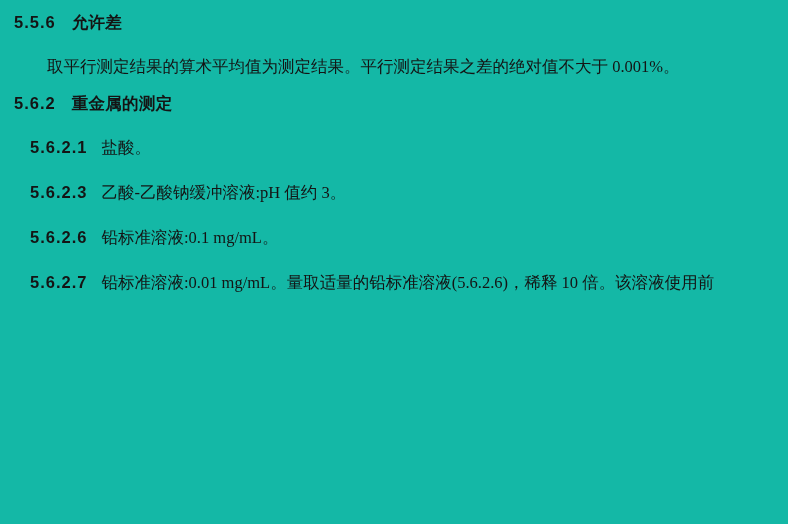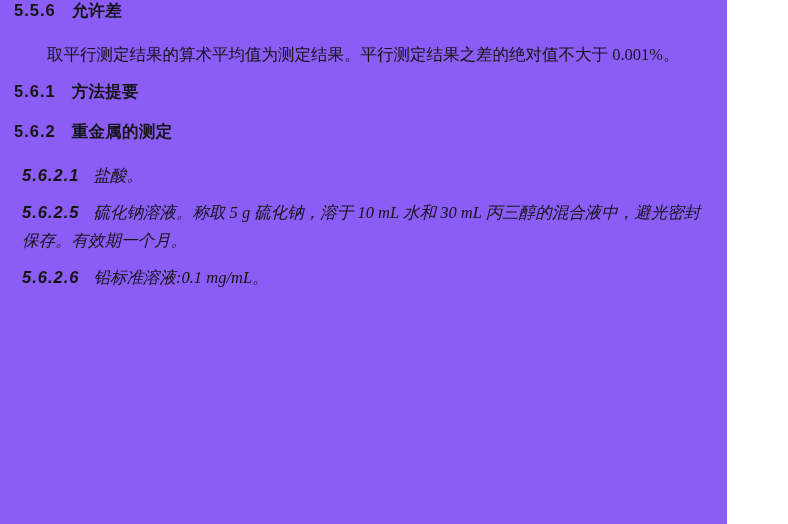--- a/index.html
+++ b/index.html
@@ -2,28 +2,28 @@
 <html><head>
 <meta charset="utf-8">
 <style>
   html, body {
     margin: 0;
     padding: 0;
     background: #ffffff;
   }
   .page {
     position: relative;
-    width: 727px;
+    width: 788px;
     height: 524px;
     box-sizing: border-box;
-    background: #8b5cf6;
+    background: #14b8a6;
     color: #141414;
     font-family: "Liberation Serif", serif;
     font-size: 16.5px;
-    padding: 0 12px 0 14px;
+    padding: 12px 12px 0 14px;
     overflow: hidden;
   }
   .heading {
     font-family: "Liberation Sans", sans-serif;
     font-weight: 700;
     font-size: 16.5px;
     line-height: 20px;
     margin: 12px 0 20px 0;
     letter-spacing: 0.3px;
   }
@@ -34,36 +34,35 @@
     margin-right: 16px;
     letter-spacing: 1px;
   }
   .para {
     line-height: 29px;
     text-indent: 2em;
     margin: 0 0 12px 0;
   }
   .clause {
     line-height: 28px;
-    margin: 8px;
-    font-style: italic;
+    margin: 16px;
   }
   .clause .num {
     font-family: "Liberation Sans", sans-serif;
     font-weight: 700;
     margin-right: 14px;
     letter-spacing: 1px;
   }
 </style>
 </head>
 <body>
 
 <main class="page">
   <div id="doc-blocks">
       <p class="heading"><span class="num">5.5.6</span><span>允许差</span></p>
       <p class="para">取平行测定结果的算术平均值为测定结果。平行测定结果之差的绝对值不大于 0.001%。</p>
-      <p class="heading"><span class="num">5.6.1</span><span>方法提要</span></p>
       <p class="heading"><span class="num">5.6.2</span><span>重金属的测定</span></p>
       <p class="clause"><span class="num">5.6.2.1</span><span>盐酸。</span></p>
-      <p class="clause"><span class="num">5.6.2.5</span><span>硫化钠溶液。称取 5 g 硫化钠，溶于 10 mL 水和 30 mL 丙三醇的混合液中，避光密封保存。有效期一个月。</span></p>
+      <p class="clause"><span class="num">5.6.2.3</span><span>乙酸-乙酸钠缓冲溶液:pH 值约 3。</span></p>
       <p class="clause"><span class="num">5.6.2.6</span><span>铅标准溶液:0.1 mg/mL。</span></p>
+      <p class="clause"><span class="num">5.6.2.7</span><span>铅标准溶液:0.01 mg/mL。量取适量的铅标准溶液(5.6.2.6)，稀释 10 倍。该溶液使用前</span></p>
     </div>
 </main>
 
 </body></html>

